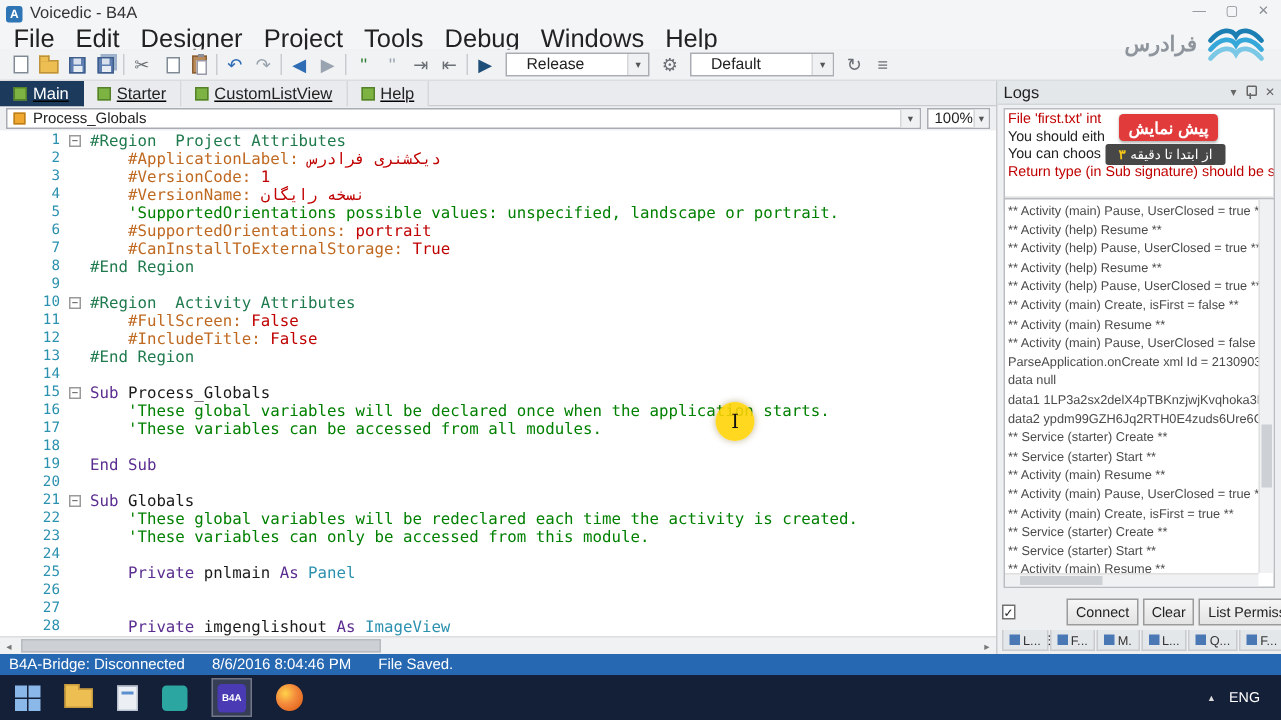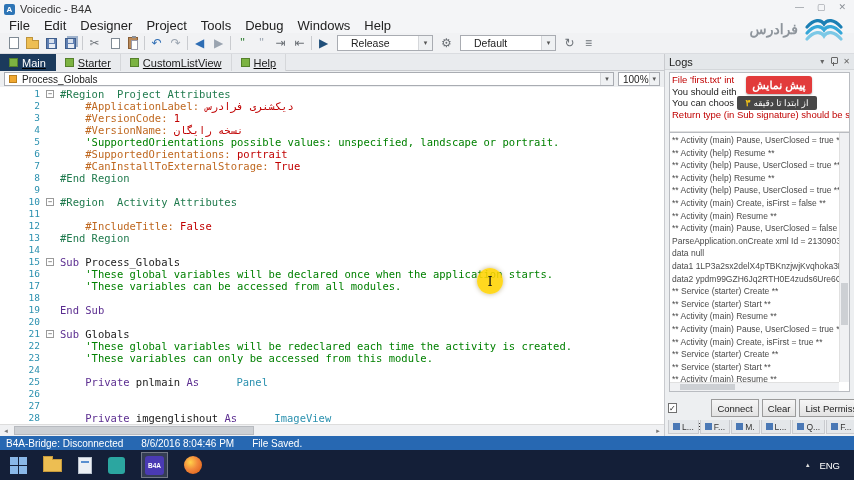--- a/index.html
+++ b/index.html
@@ -11,21 +11,21 @@
               display:flex; align-items:center; padding-left:4px; }
   .app-ico { width:11px; height:11px; background:#2E75B6; color:#fff; font-size:8px; font-weight:bold;
              display:flex; align-items:center; justify-content:center; border-radius:2px; margin-right:5px; }
   .title-text { font-size:11px; color:#333; }
   .win-controls { position:absolute; right:8px; top:2px; display:flex; gap:13px; color:#8a8f96; font-size:9px; }
   .win-controls span { cursor:default; }
 
   
   .menubar { position:absolute; left:0; top:18px; right:0; height:15px; background:#F4F5F7;
              display:flex; align-items:center; padding-left:2px; }
-  .menu-item { font-size:13px; color:#222; padding:0 7px; line-height:15px; }
+  .menu-item { font-size:17px; color:#222; padding:0 7px; line-height:15px; }
 
   
   .toolbar { position:absolute; left:0; top:33px; right:0; height:21px; background:#F1F2F4;
              border-bottom:1px solid #DADCE0; display:flex; align-items:center; padding-left:4px; }
   .tbi { height:18px; min-width:19px; display:flex; align-items:center; justify-content:center; font-size:12px; }
   .tb-sep { width:1px; height:14px; background:#C9CBCF; margin:0 2px; }
   .tb-combo { height:16px; background:#fff; border:1px solid #A9ACB2; display:flex; align-items:center;
               font-size:10.5px; color:#222; padding-left:13px; margin:0 4px; }
   .tb-combo .combo-label { flex:1; white-space:nowrap; overflow:hidden; }
   .tb-combo .combo-arrow { width:14px; height:100%; display:flex; align-items:center; justify-content:center;
@@ -72,21 +72,21 @@
   .editor { position:absolute; left:0; top:87px; width:664px; height:337px; background:#fff; overflow:hidden; }
   .ed-rows { position:absolute; left:0; top:1px; right:12px; }
   .ed-row { position:relative; height:12px; line-height:12px; white-space:pre;
             font-family:"DejaVu Sans Mono","Liberation Mono",monospace; font-size:10.5px; }
   .ed-row .ln { position:absolute; left:0; top:0; width:40px; text-align:right; color:#2B91AF;
                 font-size:9.5px; font-family:"DejaVu Sans Mono","Liberation Mono",monospace; }
   .ed-row .foldbox { position:absolute; left:46px; top:2px; width:8px; height:8px; border:1px solid #9A9A9A;
                      background:#fff; color:#444; font-size:7px; line-height:6px; text-align:center; }
   .ed-row .code { position:absolute; left:60px; top:0; }
   .c-region { color:#1F7A4D; } .c-attr { color:#BF6820; } .c-val { color:#C00000; }
-  .c-comment { color:#008000; } .c-kw { color:#5B2D90; } .c-type { color:#2B91AF;margin-left:31px; } .c-plain { color:#1A1A1A; }
+  .c-comment { color:#008000; } .c-kw { color:#5B2D90; } .c-type { color:#2B91AF; } .c-plain { color:#1A1A1A; }
 
   
   .ed-vscroll { position:absolute; right:0; top:87px; width:12px; height:337px; background:#F0F1F3;
                 border-left:1px solid #DDD; }
   .ed-vscroll .thumb { position:absolute; left:1px; top:13px; width:9px; height:300px; background:#CDD0D4; border:1px solid #B7BABF; }
   .sc-arrow { position:absolute; width:12px; height:12px; display:flex; align-items:center; justify-content:center;
               color:#777; font-size:7px; }
   .ed-hscroll { position:absolute; left:0; top:424px; width:664px; height:12px; background:#F0F1F3; border-top:1px solid #DDD; }
   .ed-hscroll .thumb { position:absolute; left:14px; top:1px; width:240px; height:9px; background:#CDD0D4; border:1px solid #B7BABF; }
 
@@ -274,21 +274,21 @@
       <div class="ed-row"><span class="ln">1</span><span class="foldbox">−</span><span class="code"><span class="c-region">#Region  Project Attributes</span></span></div>
       <div class="ed-row"><span class="ln">2</span><span class="code"><span class="c-attr">    #ApplicationLabel: </span><span class="c-val">دیکشنری فرادرس</span></span></div>
       <div class="ed-row"><span class="ln">3</span><span class="code"><span class="c-attr">    #VersionCode: </span><span class="c-val">1</span></span></div>
       <div class="ed-row"><span class="ln">4</span><span class="code"><span class="c-attr">    #VersionName: </span><span class="c-val">نسخه رایگان</span></span></div>
       <div class="ed-row"><span class="ln">5</span><span class="code"><span class="c-comment">    'SupportedOrientations possible values: unspecified, landscape or portrait.</span></span></div>
       <div class="ed-row"><span class="ln">6</span><span class="code"><span class="c-attr">    #SupportedOrientations: </span><span class="c-val">portrait</span></span></div>
       <div class="ed-row"><span class="ln">7</span><span class="code"><span class="c-attr">    #CanInstallToExternalStorage: </span><span class="c-val">True</span></span></div>
       <div class="ed-row"><span class="ln">8</span><span class="code"><span class="c-region">#End Region</span></span></div>
       <div class="ed-row"><span class="ln">9</span><span class="code"></span></div>
       <div class="ed-row"><span class="ln">10</span><span class="foldbox">−</span><span class="code"><span class="c-region">#Region  Activity Attributes</span></span></div>
-      <div class="ed-row"><span class="ln">11</span></div>
+      <div class="ed-row"><span class="ln">11</span><span class="code"><span class="c-attr">    #FullScreen: </span><span class="c-val">False</span></span></div>
       <div class="ed-row"><span class="ln">12</span><span class="code"><span class="c-attr">    #IncludeTitle: </span><span class="c-val">False</span></span></div>
       <div class="ed-row"><span class="ln">13</span><span class="code"><span class="c-region">#End Region</span></span></div>
       <div class="ed-row"><span class="ln">14</span><span class="code"></span></div>
       <div class="ed-row"><span class="ln">15</span><span class="foldbox">−</span><span class="code"><span class="c-kw">Sub </span><span class="c-plain">Process_Globals</span></span></div>
       <div class="ed-row"><span class="ln">16</span><span class="code"><span class="c-comment">    'These global variables will be declared once when the application starts.</span></span></div>
       <div class="ed-row"><span class="ln">17</span><span class="code"><span class="c-comment">    'These variables can be accessed from all modules.</span></span></div>
       <div class="ed-row"><span class="ln">18</span><span class="code"></span></div>
       <div class="ed-row"><span class="ln">19</span><span class="code"><span class="c-kw">End Sub</span></span></div>
       <div class="ed-row"><span class="ln">20</span><span class="code"></span></div>
       <div class="ed-row"><span class="ln">21</span><span class="foldbox">−</span><span class="code"><span class="c-kw">Sub </span><span class="c-plain">Globals</span></span></div>

